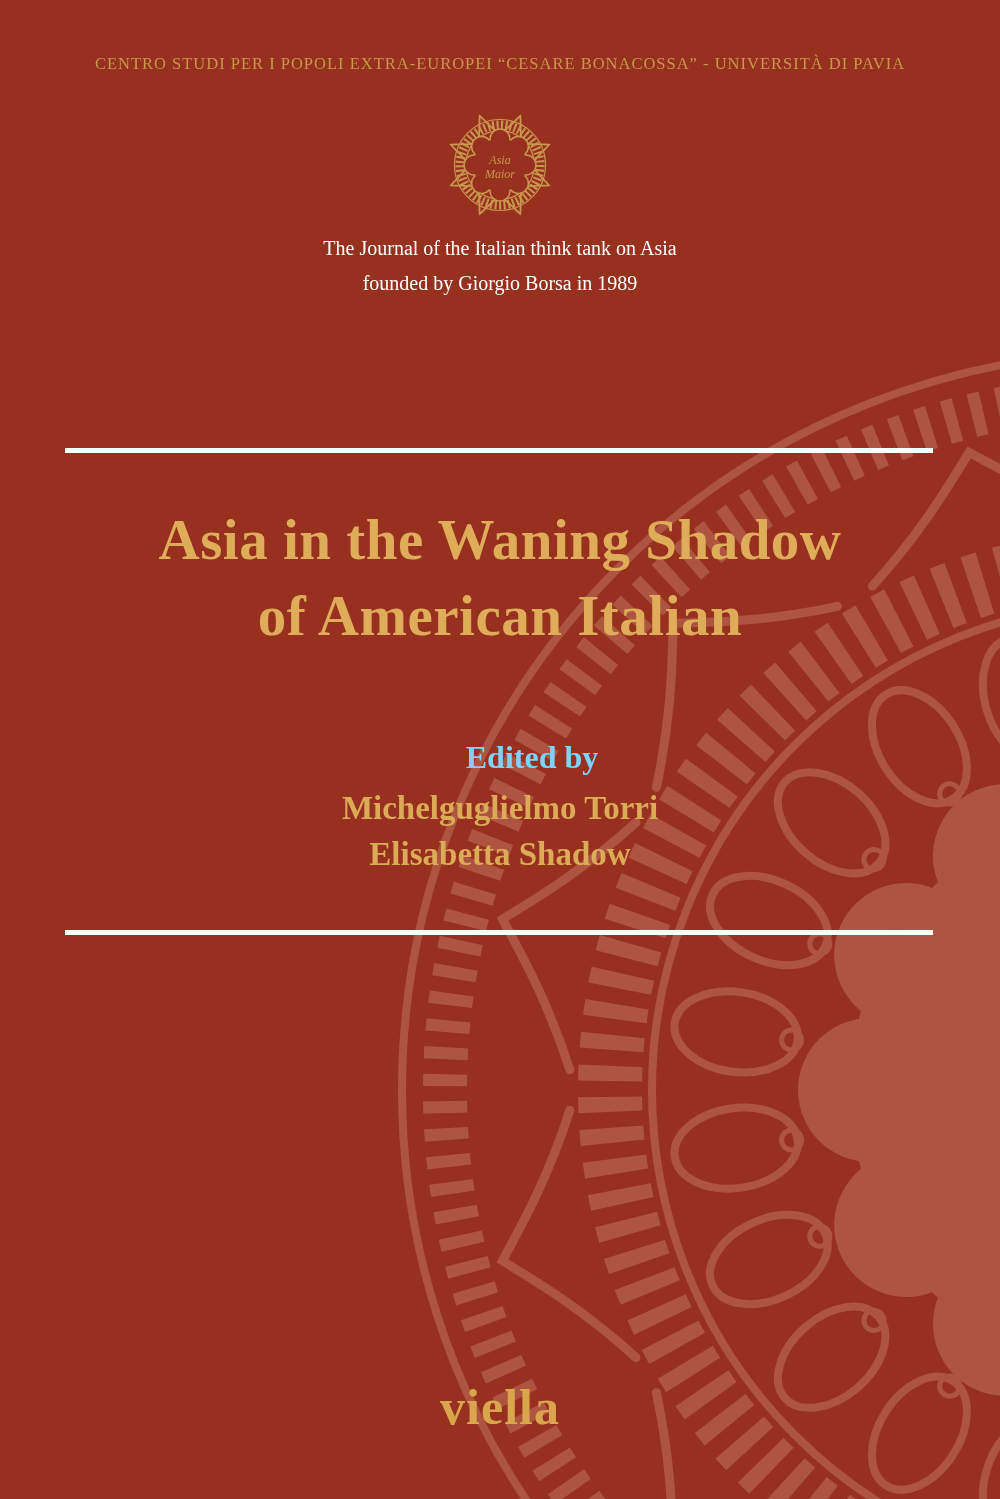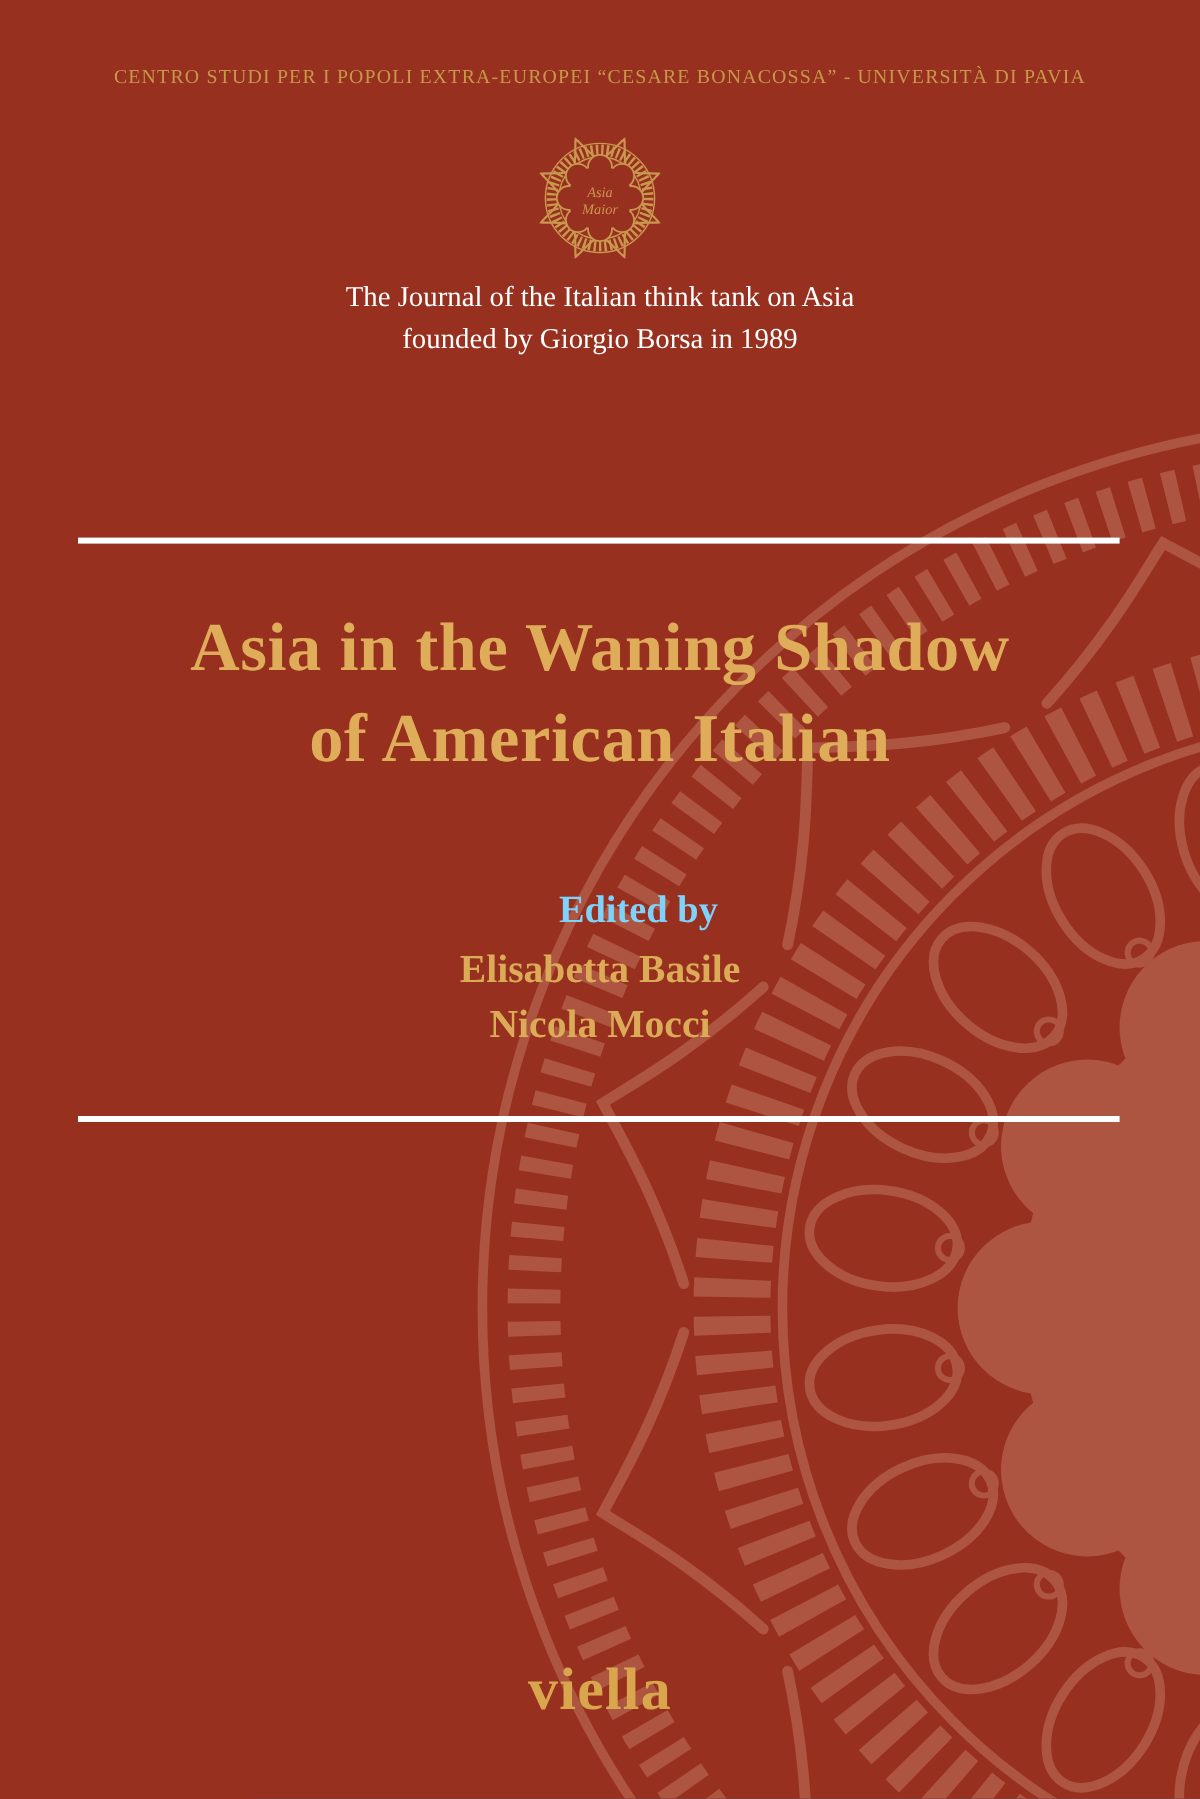--- a/index.html
+++ b/index.html
@@ -8,21 +8,21 @@
     background:#98301f;overflow:hidden;
     font-family:"Liberation Serif","DejaVu Serif",serif;
   }
   .abs{position:absolute;left:0;width:100%;text-align:center;}
   .header-line{
     top:54px;color:#c8984a;font-size:16.5px;letter-spacing:1px;
     white-space:nowrap;font-weight:normal;
   }
   .logo-svg{position:absolute;left:441px;top:106px;}
   .logo-text{font-size:12px;font-style:italic;fill:#c9974e;}
-  .journal{top:231px;color:#ffffff;font-size:24px;line-height:35px;}
+  .journal{top:231px;color:#ffffff;font-size:20px;line-height:35px;}
   .journal .vol{color:#d9a64e;}
   .rule{position:absolute;left:65px;width:868px;height:5px;background:#ffffff;}
   .rule-top{top:448px;}
   .rule-bottom{top:930px;}
   .main-title{
     top:502px;color:#dfad59;font-size:57px;font-weight:bold;
     line-height:76px;letter-spacing:0.5px;
   }
   .edited-by{top:739px;color:#7dd3fc;font-size:32px;font-weight:bold;margin-left:32px;}
   .editors{top:785px;color:#dcab57;font-size:33px;font-weight:bold;line-height:46px;}
@@ -155,22 +155,22 @@
     <div class="rule rule-top"></div>
 
     <div class="abs main-title">
       <div>Asia in the Waning Shadow</div>
       <div>of American Italian</div>
     </div>
 
     <div class="abs edited-by">Edited by</div>
 
     <div class="abs editors">
-      <div>Elisabetta Basile</div>
-      <div>Nicola Mocci</div>
+      <div>Michelguglielmo Torri</div>
+      <div>Elisabetta Shadow</div>
     </div>
 
     <div class="rule rule-bottom"></div>
 
     <div class="abs viella">viella</div>
 
   </div>
 </div>
 
 </body></html>

